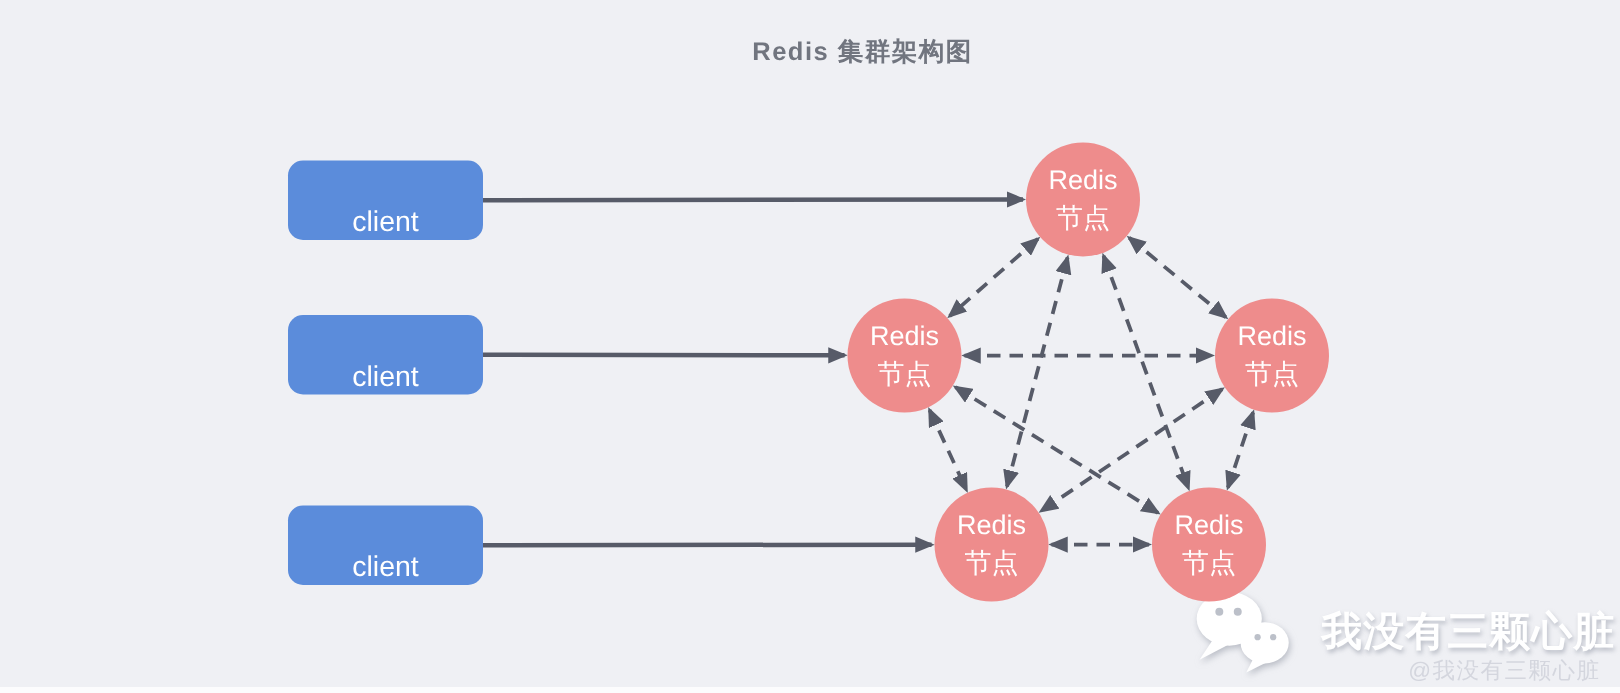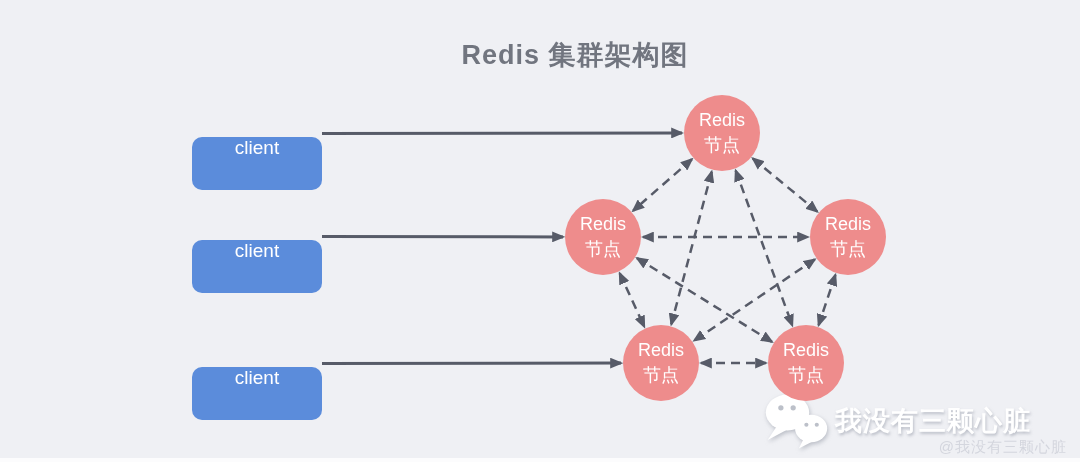--- a/index.html
+++ b/index.html
@@ -6,66 +6,65 @@
   .canvas {
     position: relative;
     width: 1080px;
     height: 462px;
     background: var(--background, #EFF0F4);
     overflow: hidden;
     font-family: "Liberation Sans", sans-serif;
   }
   .title {
     position: absolute;
-    left: 70px; right: 0; top: 37px;
+    left: 70px; right: 0; top: 23px;
     text-align: center;
-    font-size: 27px;
+    font-size: 17px;
     font-weight: 600;
     letter-spacing: 1px;
     color: var(--title-text, #71757F);
   }
   .arrows-svg {
     position: absolute;
     left: 0; top: 0;
     width: 1080px; height: 462px;
   }
   .arrows-svg line.solid { stroke: var(--arrow, #575B68); stroke-width: 3; }
   .arrows-svg line.dashed { stroke: var(--arrow, #575B68); stroke-width: 2.5; stroke-dasharray: 9 6; }
   .client-box {
     position: absolute;
     background: var(--client-fill, #5B8CDB);
     border-radius: 10px;
     color: var(--client-text, #FFFFFF);
     font-size: 19px;
     font-weight: 500;
     display: flex;
-    align-items: flex-start;
+    align-items: flex-end;
     justify-content: center;
-    margin-top: 30px;
   }
   .node-circle {
     position: absolute;
     background: var(--node-fill, #EE8C8C);
     border-radius: 50%;
     color: var(--node-text, #FFFFFF);
     font-size: 18px;
     font-weight: 500;
     line-height: 25px;
     text-align: center;
     display: flex;
     flex-direction: column;
     align-items: center;
     justify-content: center;
   }
   .watermark {
     position: absolute;
-    left: 762px; top: 392px;
+    left: 794px; top: 392px;
     display: flex;
     align-items: center;
-    gap: 5px;
+    gap: 19px;
   }
   .wechat-icon { filter: drop-shadow(1px 2px 2px rgba(140,145,158,.55)); }
   .wm-text {
     font-size: 27px;
     font-weight: 600;
     letter-spacing: 1px;
     color: var(--watermark-text, #FFFFFF);
     text-shadow: 1px 2px 3px rgba(150,155,168,.6);
     white-space: nowrap;
   }

